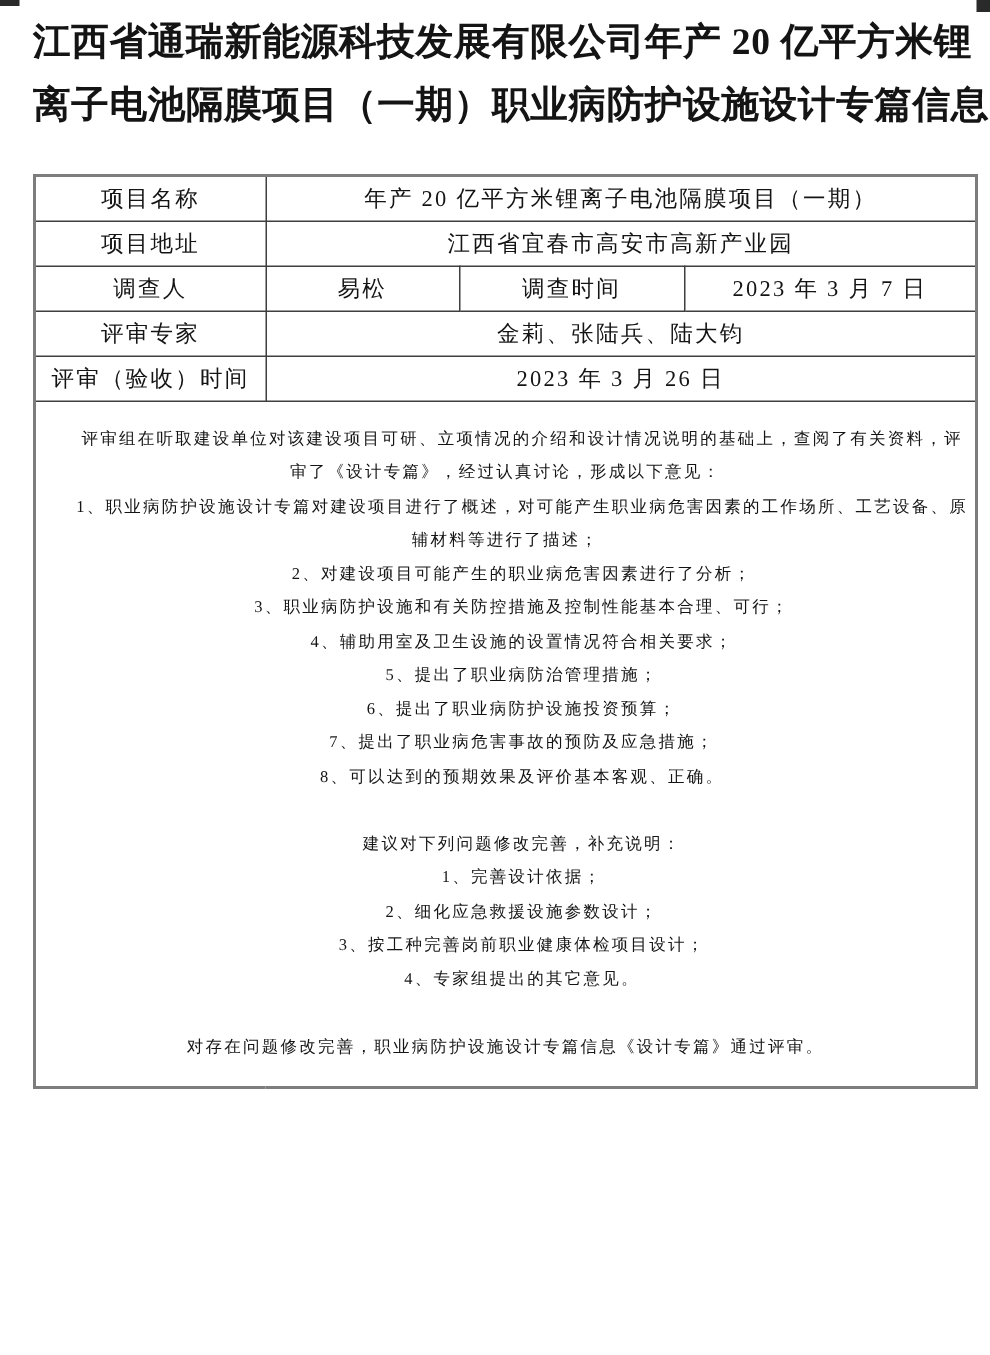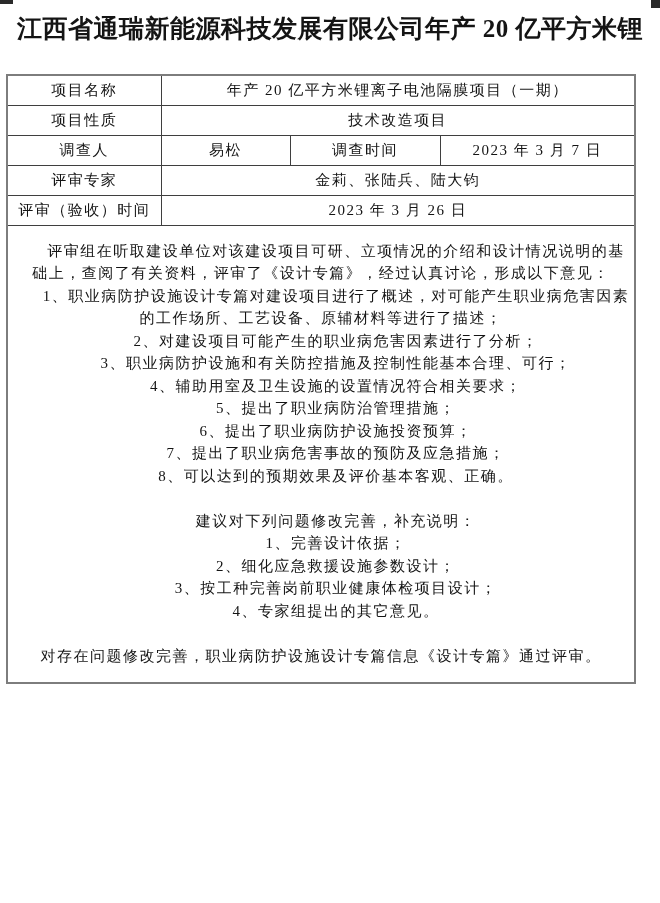--- a/index.html
+++ b/index.html
@@ -16,21 +16,21 @@
     overflow: hidden;
   }
   .corner-mark {
     position: absolute;
     background: #2a2a2a;
   }
   .corner-mark.left  { left: 0; top: 0; width: 13px; height: 4px; }
   .corner-mark.right { right: 0; top: 0; width: 9px; height: 8px; }
 
   .page {
-    padding: 0 6px;
+    padding: 0 22px;
   }
   .doc-title {
     margin: 0;
     padding-top: 8px;
     text-align: center;
     font-size: 25px;
     font-weight: 700;
     line-height: 42px;
     letter-spacing: 0.5px;
   }
@@ -59,55 +59,56 @@
   td.cell-label { letter-spacing: 2.5px; }
 
   td.opinion-cell {
     text-align: left;
     vertical-align: top;
     height: 452px;
     padding: 7px 9px 0 9px;
     letter-spacing: 0.5px;
   }
   .para {
-    font-size: 15px;
+    font-size: 11px;
     line-height: 22.5px;
     min-height: 22.5px;
     text-indent: 2em;
     margin: 0;
   }
   .para.no-indent { text-indent: 0; }
 </style>
 </head>
 <body>
 
 <div class="corner-mark left"></div>
 <div class="corner-mark right"></div>
 
 <div class="page">
 
   <h1 class="doc-title">
     <span class="title-line">江西省通瑞新能源科技发展有限公司年产 20 亿平方米锂</span>
+    <span class="title-line">离子电池隔膜项目（一期）职业病防护设施设计专篇信息</span>
   </h1>
 
   <table class="info-table">
     <colgroup>
       <col style="width:154px">
       <col style="width:129px">
       <col style="width:150px">
       <col style="width:195px">
     </colgroup>
     <tbody>
       <tr class="info-row">
         <td class="cell-label">项目名称</td>
         <td colspan="3">年产 20 亿平方米锂离子电池隔膜项目（一期）</td>
       </tr>
       <tr class="info-row">
-        <td class="cell-label">项目性质</td>
-        <td colspan="3">技术改造项目</td>
+        <td class="cell-label">项目地址</td>
+        <td colspan="3">江西省宜春市高安市高新产业园</td>
       </tr>
       <tr class="info-row">
         <td class="cell-label">调查人</td>
         <td>易松</td>
         <td class="cell-label">调查时间</td>
         <td>2023 年 3 月 7 日</td>
       </tr>
       <tr class="info-row">
         <td class="cell-label">评审专家</td>
         <td colspan="3">金莉、张陆兵、陆大钧</td>

